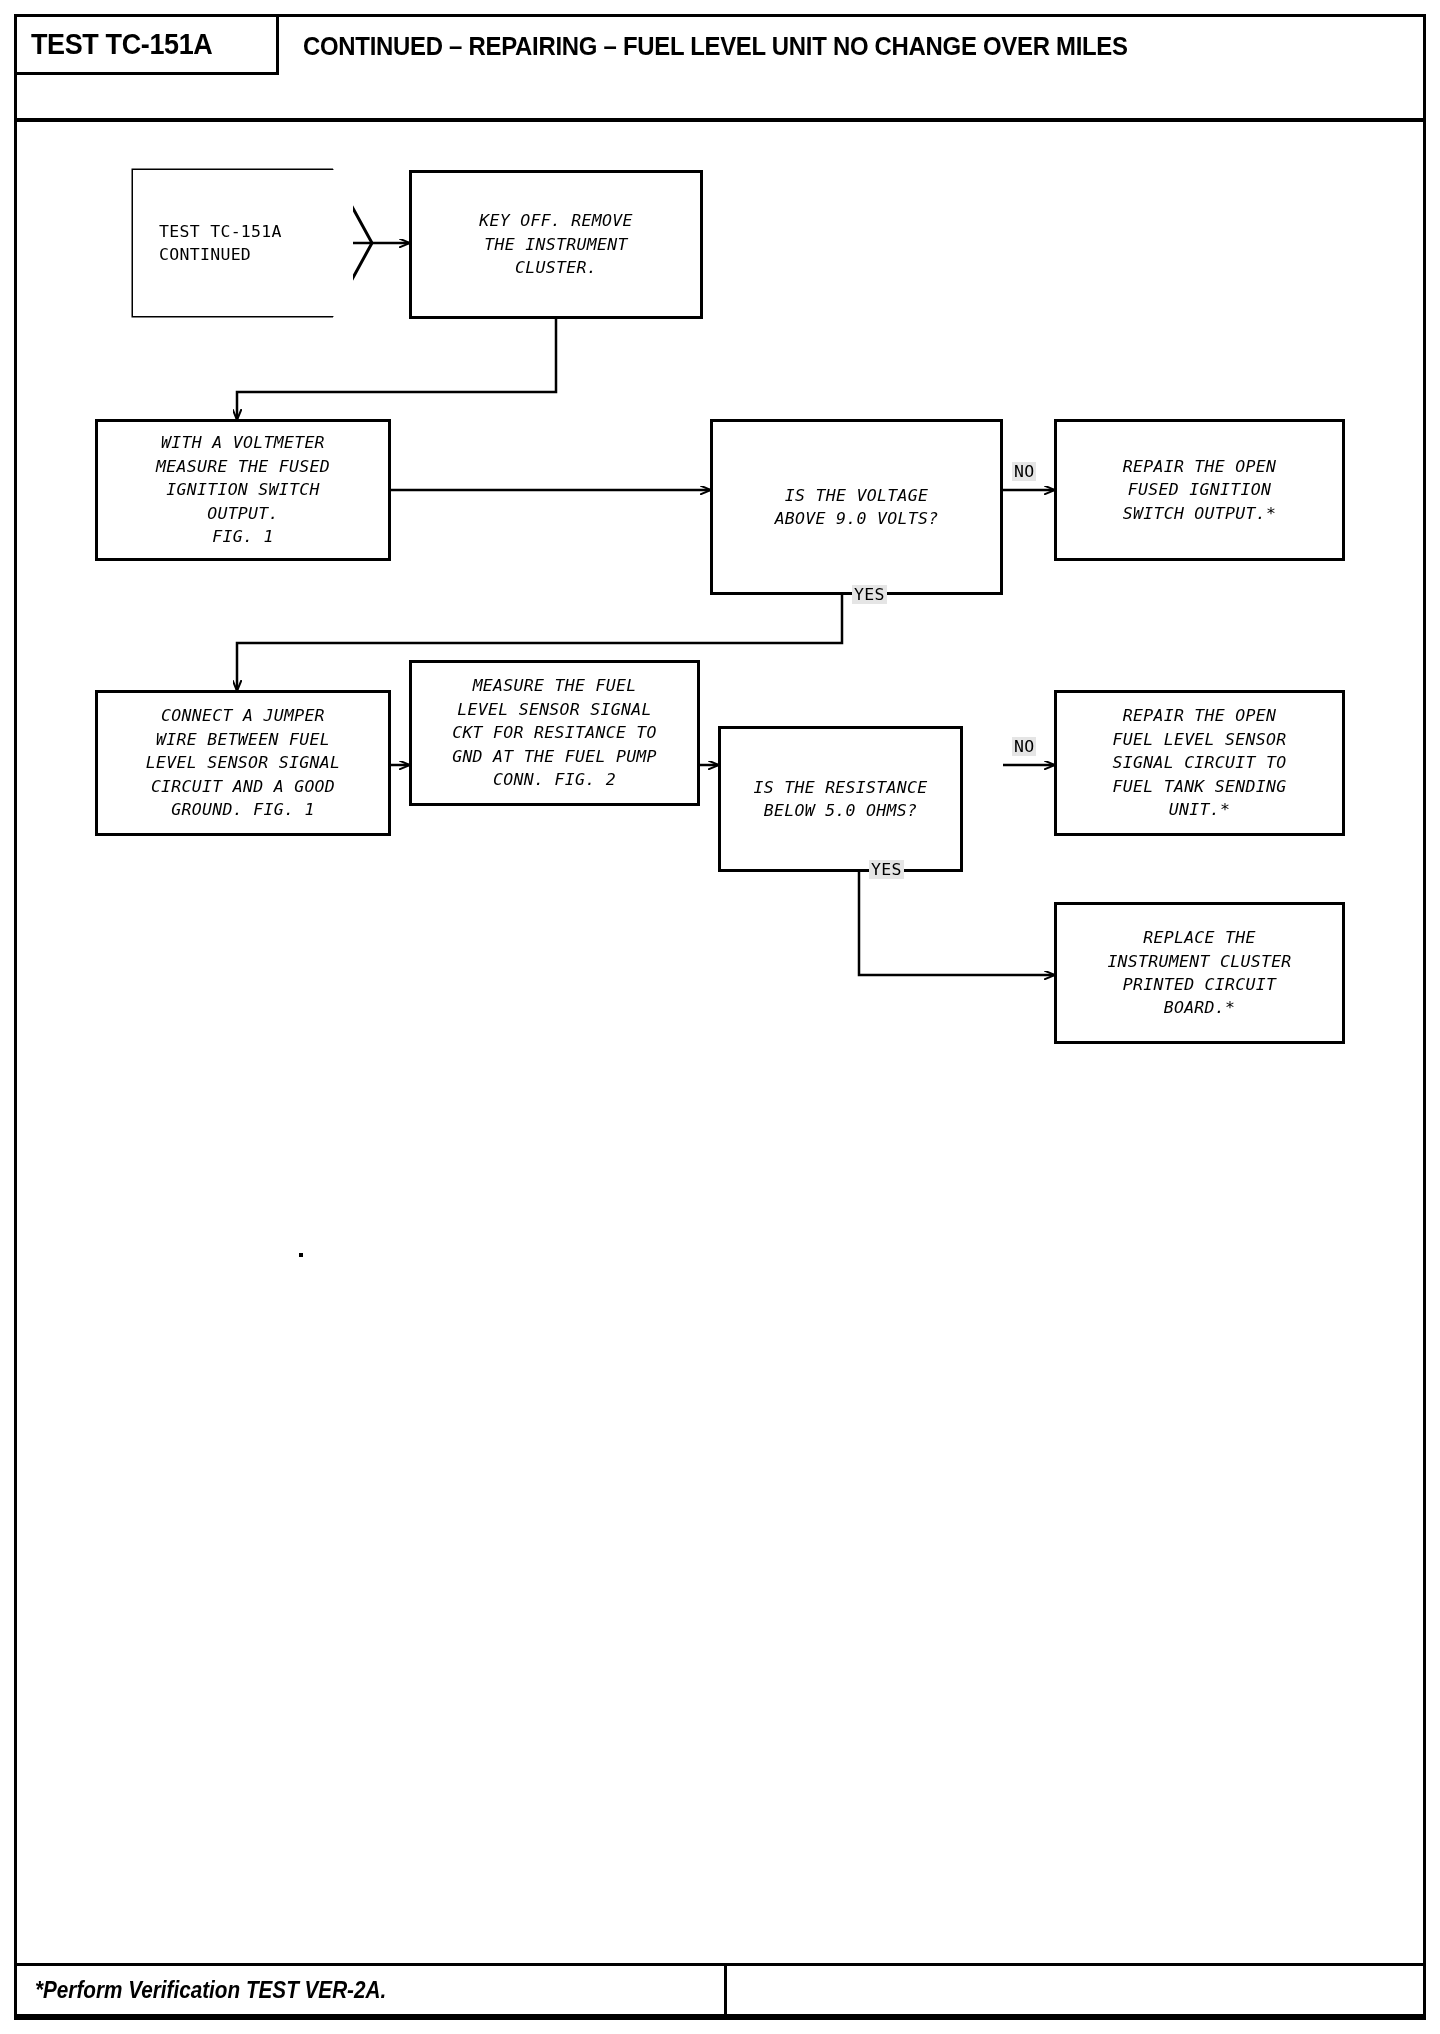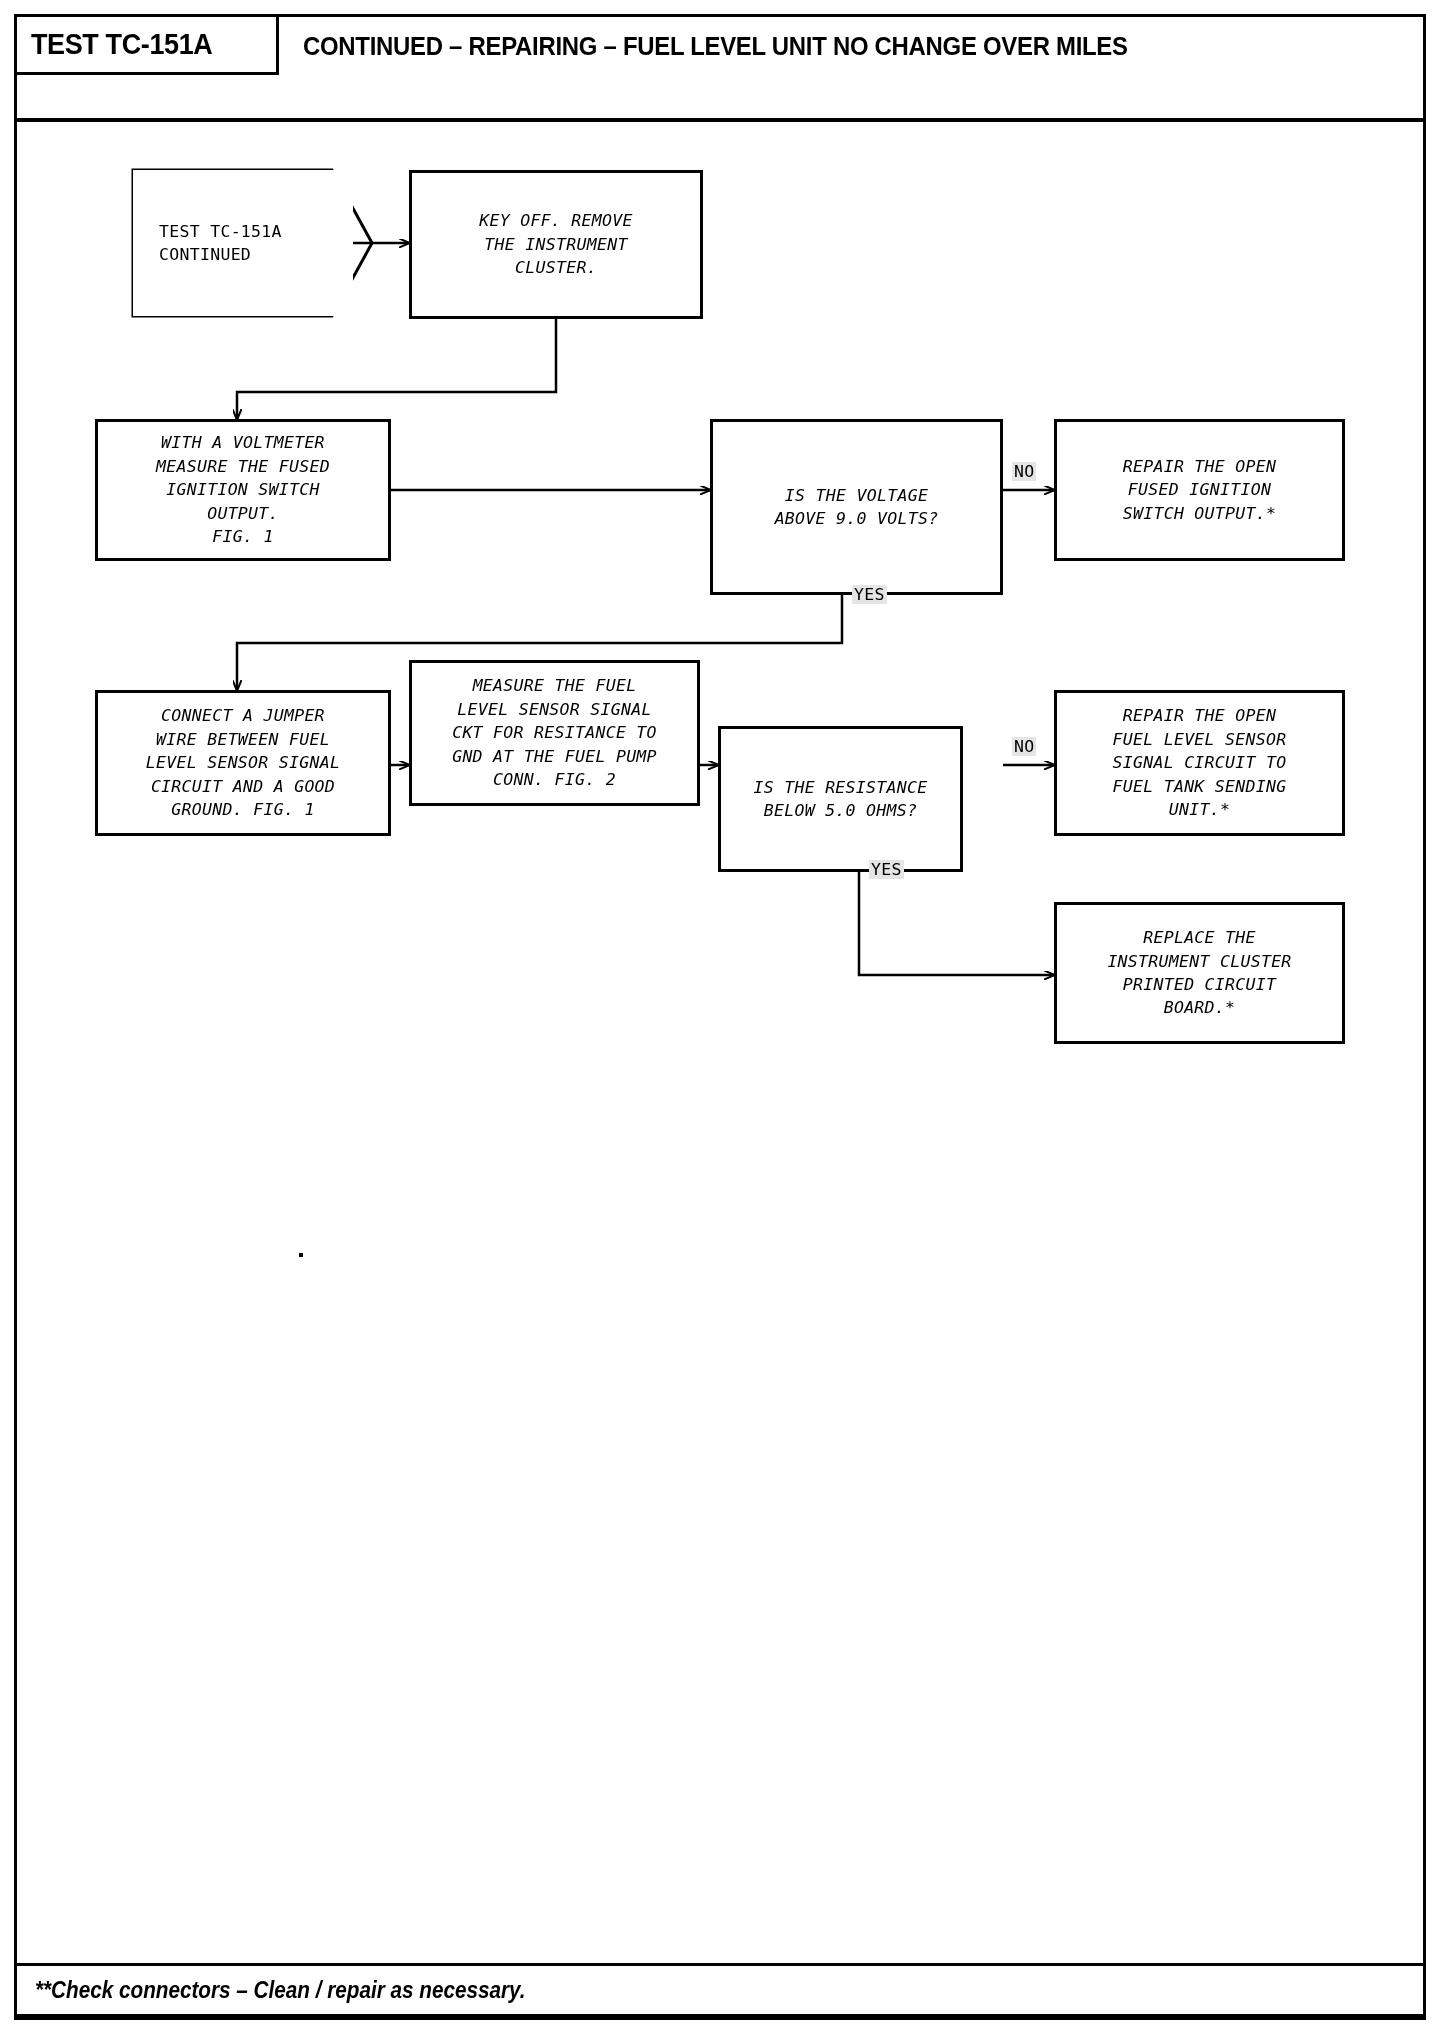--- a/index.html
+++ b/index.html
@@ -278,18 +278,18 @@
 
   <div class="edge-label" style="left:852px; top:585px;">YES</div>
 
   <div class="edge-label" style="left:1012px; top:737px;">NO</div>
 
   <div class="edge-label" style="left:869px; top:860px;">YES</div>
 
   <div class="stray-dot" style="left:299px; top:1253px;"></div>
 
   <div class="footer-band" style="top:1963px;">
-    <div class="footer-cell footer-right">
-      <span>**Check connectors – Clean / repair as necessary.</span>
+    <div class="footer-cell footer-left">
+      <span>*Perform Verification TEST VER-2A.</span>
     </div>
   </div>
 
 </div>
 
 </body></html>

